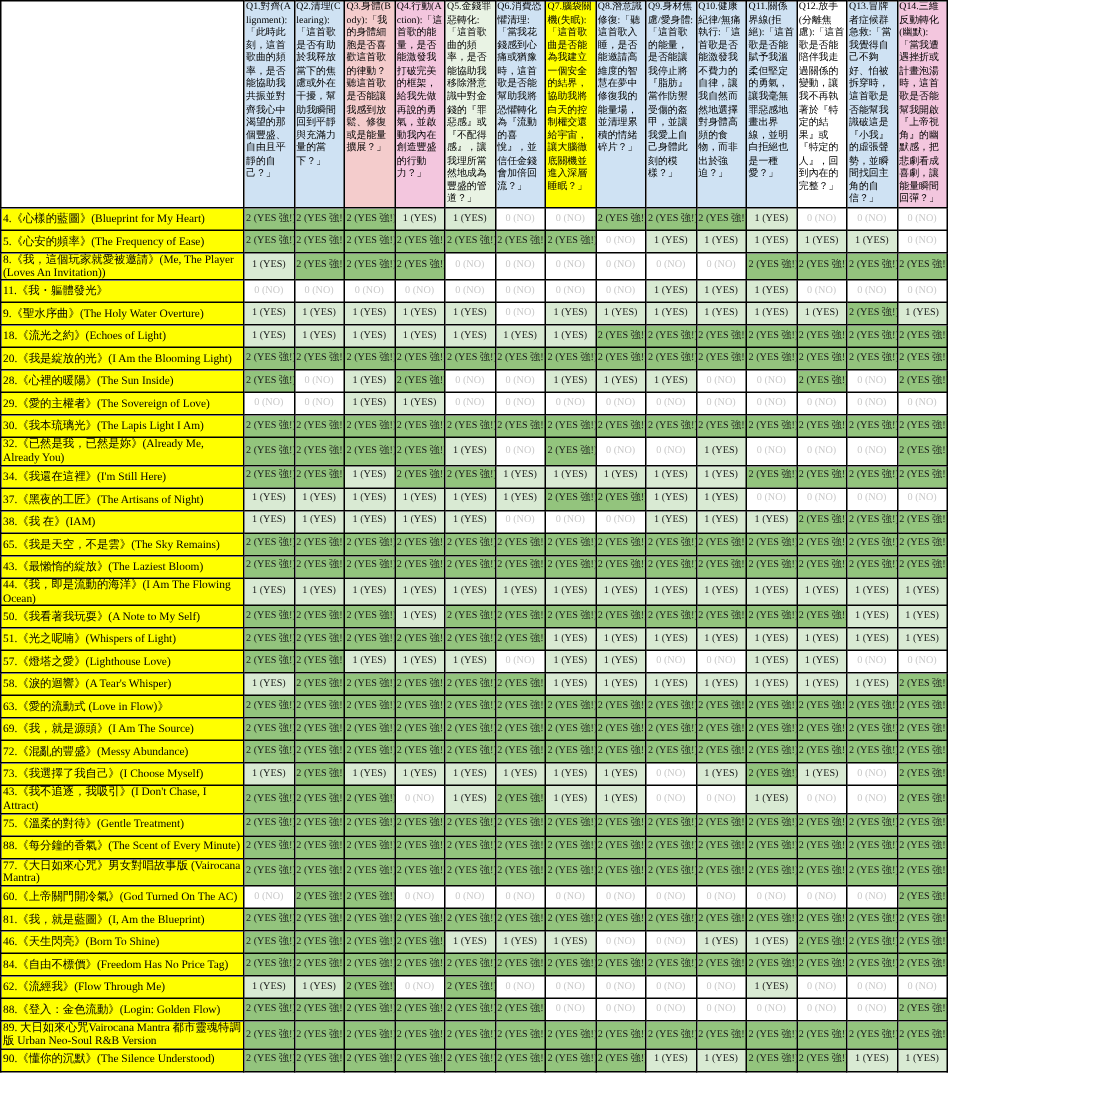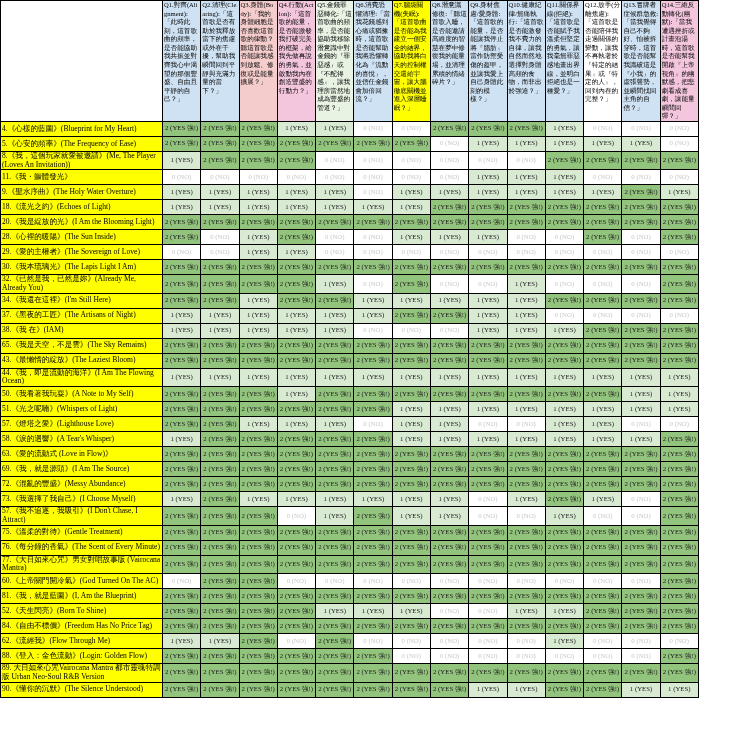--- a/index.html
+++ b/index.html
@@ -1,17 +1,17 @@
 <!DOCTYPE html>
 <html><head>
 <meta charset="utf-8">
 <style>
   html,body{margin:0;padding:0;background:#fff;}
   body{width:740px;height:740px;overflow:hidden;font-family:"Liberation Serif","DejaVu Serif",serif;}
-  table{border-collapse:collapse;table-layout:fixed;width:699px;}
+  table{border-collapse:collapse;table-layout:fixed;width:632px;}
   th,td{border:1px solid #000;overflow:hidden;vertical-align:top;padding:0 1px;box-sizing:border-box;}
   th.corner{background:#fff;}
   th.qhead{height:110px;font-weight:normal;text-align:left;font-size:6.6px;line-height:1.3;word-break:break-all;}
   td.song{background:#ffff00;font-size:7.6px;line-height:1.15;text-align:left;white-space:normal;word-break:break-word;vertical-align:middle;color:#000;}
   td.score{font-size:6.8px;line-height:1;text-align:center;vertical-align:middle;height:15px;white-space:nowrap;color:#1a1a1a;}
   td.s2{background:#93c47d;}
   td.s1{background:#d9ead3;}
   td.s0{background:#ffffff;color:#c8c8c8;}
 </style>
 </head>
@@ -474,21 +474,21 @@
         <td class="score s1">1 (YES)</td>
         <td class="score s1">1 (YES)</td>
         <td class="score s0">0 (NO)</td>
         <td class="score s1">1 (YES)</td>
         <td class="score s2">2 (YES 強!)</td>
         <td class="score s1">1 (YES)</td>
         <td class="score s0">0 (NO)</td>
         <td class="score s2">2 (YES 強!)</td>
       </tr>
       <tr>
-        <td class="song">57.《我不追逐，我吸引》(I Don't Chase, I Attract)</td>
+        <td class="song">43.《我不追逐，我吸引》(I Don't Chase, I Attract)</td>
         <td class="score s2">2 (YES 強!)</td>
         <td class="score s2">2 (YES 強!)</td>
         <td class="score s2">2 (YES 強!)</td>
         <td class="score s0">0 (NO)</td>
         <td class="score s1">1 (YES)</td>
         <td class="score s2">2 (YES 強!)</td>
         <td class="score s1">1 (YES)</td>
         <td class="score s1">1 (YES)</td>
         <td class="score s0">0 (NO)</td>
         <td class="score s0">0 (NO)</td>
@@ -508,21 +508,21 @@
         <td class="score s2">2 (YES 強!)</td>
         <td class="score s2">2 (YES 強!)</td>
         <td class="score s2">2 (YES 強!)</td>
         <td class="score s2">2 (YES 強!)</td>
         <td class="score s2">2 (YES 強!)</td>
         <td class="score s2">2 (YES 強!)</td>
         <td class="score s2">2 (YES 強!)</td>
         <td class="score s2">2 (YES 強!)</td>
       </tr>
       <tr>
-        <td class="song">76.《每分鐘的香氣》(The Scent of Every Minute)</td>
+        <td class="song">88.《每分鐘的香氣》(The Scent of Every Minute)</td>
         <td class="score s2">2 (YES 強!)</td>
         <td class="score s2">2 (YES 強!)</td>
         <td class="score s2">2 (YES 強!)</td>
         <td class="score s2">2 (YES 強!)</td>
         <td class="score s2">2 (YES 強!)</td>
         <td class="score s2">2 (YES 強!)</td>
         <td class="score s2">2 (YES 強!)</td>
         <td class="score s2">2 (YES 強!)</td>
         <td class="score s2">2 (YES 強!)</td>
         <td class="score s2">2 (YES 強!)</td>
@@ -576,21 +576,21 @@
         <td class="score s2">2 (YES 強!)</td>
         <td class="score s2">2 (YES 強!)</td>
         <td class="score s2">2 (YES 強!)</td>
         <td class="score s2">2 (YES 強!)</td>
         <td class="score s2">2 (YES 強!)</td>
         <td class="score s2">2 (YES 強!)</td>
         <td class="score s2">2 (YES 強!)</td>
         <td class="score s2">2 (YES 強!)</td>
       </tr>
       <tr>
-        <td class="song">52.《天生閃亮》(Born To Shine)</td>
+        <td class="song">46.《天生閃亮》(Born To Shine)</td>
         <td class="score s2">2 (YES 強!)</td>
         <td class="score s2">2 (YES 強!)</td>
         <td class="score s2">2 (YES 強!)</td>
         <td class="score s2">2 (YES 強!)</td>
         <td class="score s1">1 (YES)</td>
         <td class="score s1">1 (YES)</td>
         <td class="score s1">1 (YES)</td>
         <td class="score s0">0 (NO)</td>
         <td class="score s0">0 (NO)</td>
         <td class="score s1">1 (YES)</td>

